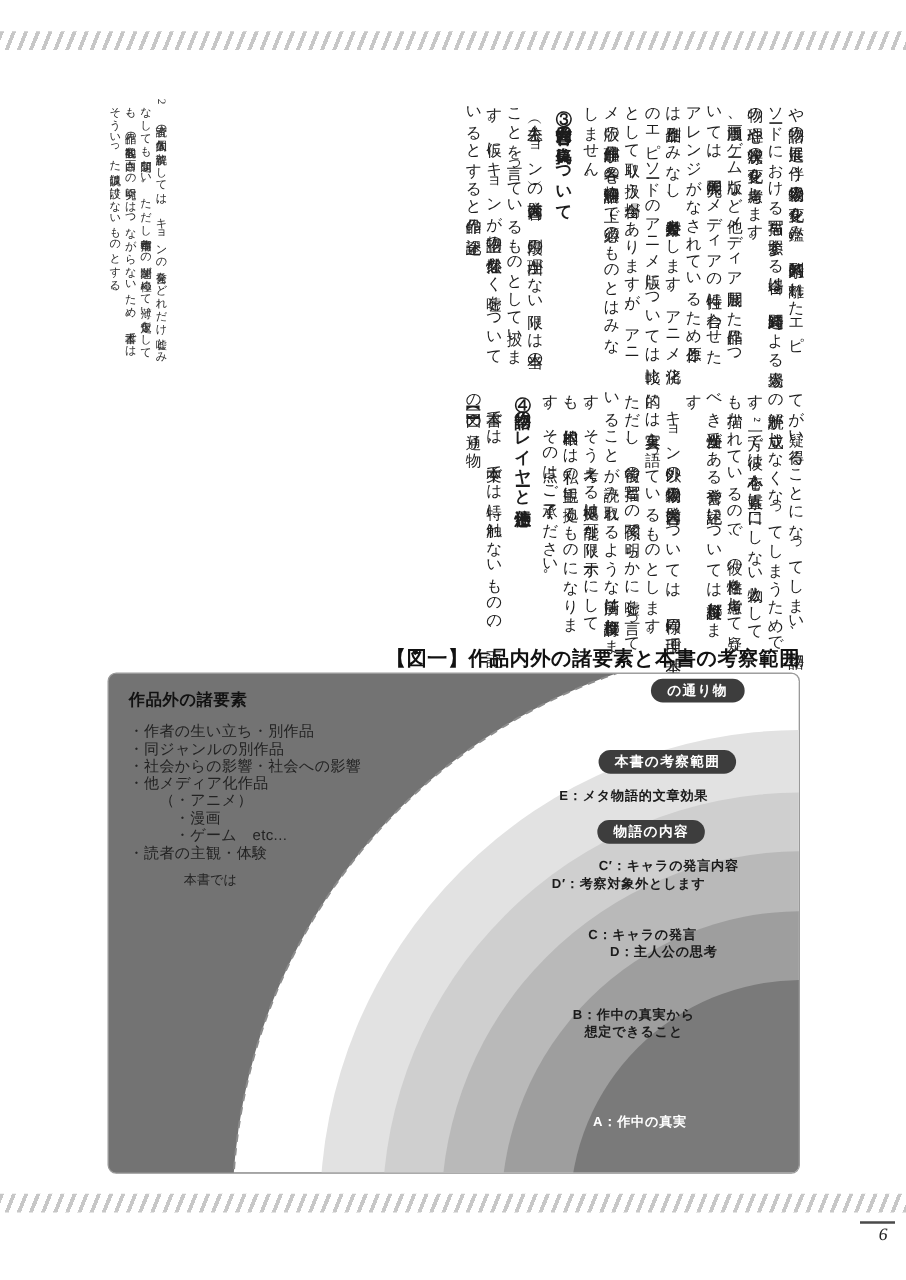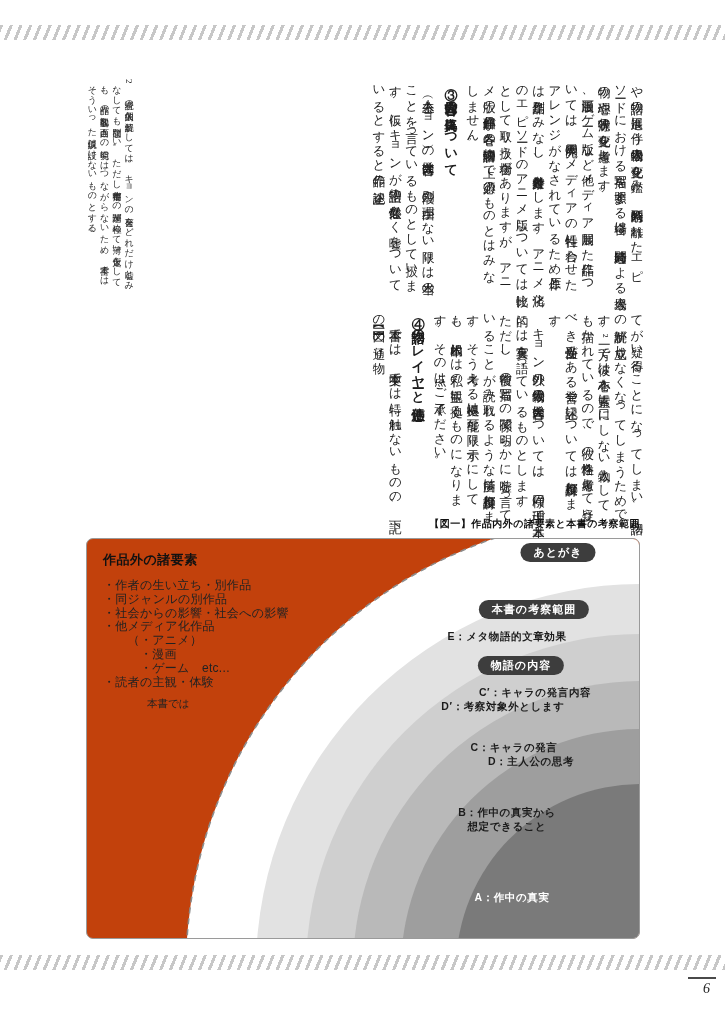--- a/index.html
+++ b/index.html
@@ -41,28 +41,28 @@
   .vfootnote {
     top:79px; left:86px; height:208px;
     font-size:9px; line-height:12.3px; letter-spacing:0.3px; color:#2a2a2a;
     font-family:"Liberation Serif", serif;
   }
 
   
   .fig-caption {
     position:absolute; top:517px; right:85px;
     font-family:Liberation Mono, monospace;
-    font-weight:bold; font-size:10px; letter-spacing:0.5px; color:#111;
+    font-weight:bold; font-size:16px; letter-spacing:0.5px; color:#111;
   }
 
   
   .figure-box {
     position:absolute; left:86px; top:538px; width:554px; height:401px;
     border:1.5px solid #9a9a9a; border-radius:7px;
-    overflow:hidden; background:#c2410c;
+    overflow:hidden; background:#737373;
   }
   .figure-box svg { position:absolute; left:0; top:0; }
 
   .fig-title {
     position:absolute; left:16px; top:12px;
     font-family:"Liberation Sans", sans-serif;
     font-weight:bold; font-size:13px; color:#111; letter-spacing:0.5px;
   }
   .fig-list {
     position:absolute; left:16px; top:40px;
@@ -155,21 +155,21 @@
       <div>・同ジャンルの別作品</div>
       <div>・社会からの影響・社会への影響</div>
       <div>・他メディア化作品</div>
       <div>　　（・アニメ）</div>
       <div>　　　・漫画</div>
       <div>　　　・ゲーム　etc...</div>
       <div>・読者の主観・体験</div>
     </div>
     <div class="fig-etc">本書では</div>
 
-    <div class="badge book">あとがき</div>
+    <div class="badge book">の通り物</div>
 
     <div class="badge scope">本書の考察範囲</div>
     <div class="ring-label lbl-e">E：メタ物語的文章効果</div>
 
     <div class="badge story">物語の内容</div>
     <div class="ring-label lbl-c2">C′：キャラの発言内容</div>
     <div class="ring-label lbl-d2">D′：考察対象外とします</div>
 
     <div class="ring-label lbl-c">C：キャラの発言</div>
     <div class="ring-label lbl-d">D：主人公の思考</div>

